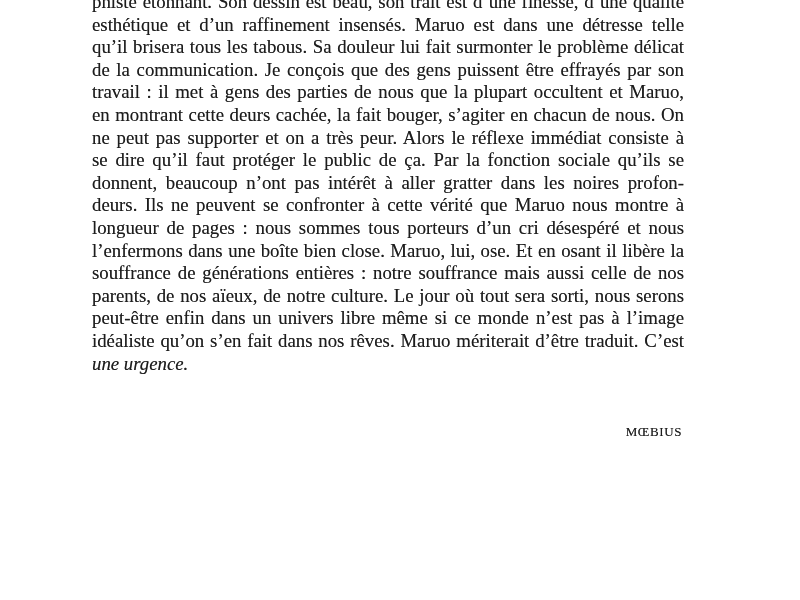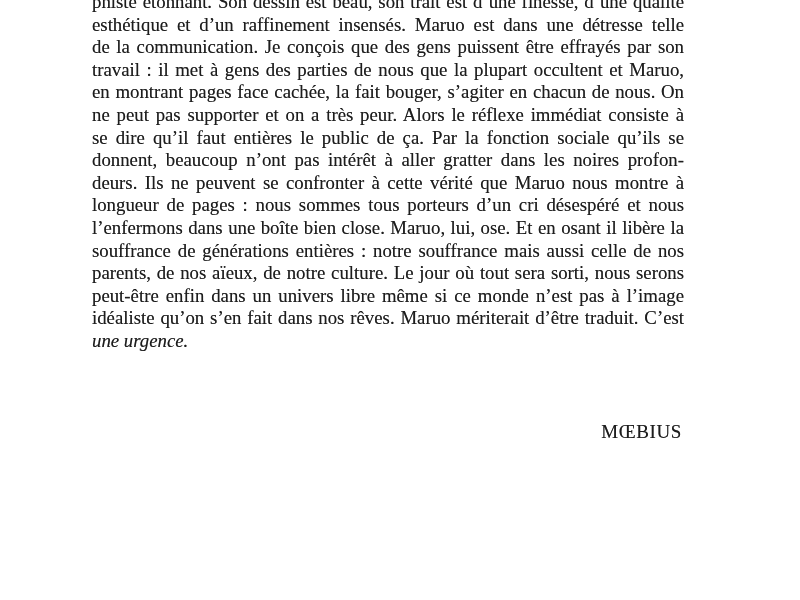--- a/index.html
+++ b/index.html
@@ -34,40 +34,41 @@
     text-align: left;
     text-align-last: left;
     font-style: italic;
   }
 
   .signature {
     position: absolute;
     left: 92px;
     top: 421px;
     width: 590px;
-    font-size: 19px;
+    font-size: 13px;
     line-height: 22.6px;
     text-align: right;
     letter-spacing: 0.6px;
     text-shadow: 0 0 0.5px rgba(25,25,25,0.55);
   }
 </style>
 </head>
 <body>
 
 <div class="page">
 
   <div class="text-block">
     <div class="text-line">phiste étonnant. Son dessin est beau, son trait est d’une finesse, d’une qualité</div>
     <div class="text-line">esthétique et d’un raffinement insensés. Maruo est dans une détresse telle</div>
+    <div class="text-line">qu’il brisera tous les tabous. Sa douleur lui fait surmonter le problème délicat</div>
     <div class="text-line">de la communication. Je conçois que des gens puissent être effrayés par son</div>
     <div class="text-line">travail : il met à gens des parties de nous que la plupart occultent et Maruo,</div>
-    <div class="text-line">en montrant pages face cachée, la fait bouger, s’agiter en chacun de nous. On</div>
+    <div class="text-line">en montrant cette deurs cachée, la fait bouger, s’agiter en chacun de nous. On</div>
     <div class="text-line">ne peut pas supporter et on a très peur. Alors le réflexe immédiat consiste à</div>
-    <div class="text-line">se dire qu’il faut entières le public de ça. Par la fonction sociale qu’ils se</div>
+    <div class="text-line">se dire qu’il faut protéger le public de ça. Par la fonction sociale qu’ils se</div>
     <div class="text-line">donnent, beaucoup n’ont pas intérêt à aller gratter dans les noires profon-</div>
     <div class="text-line">deurs. Ils ne peuvent se confronter à cette vérité que Maruo nous montre à</div>
     <div class="text-line">longueur de pages : nous sommes tous porteurs d’un cri désespéré et nous</div>
     <div class="text-line">l’enfermons dans une boîte bien close. Maruo, lui, ose. Et en osant il libère la</div>
     <div class="text-line">souffrance de générations entières : notre souffrance mais aussi celle de nos</div>
     <div class="text-line">parents, de nos aïeux, de notre culture. Le jour où tout sera sorti, nous serons</div>
     <div class="text-line">peut-être enfin dans un univers libre même si ce monde n’est pas à l’image</div>
     <div class="text-line">idéaliste qu’on s’en fait dans nos rêves. Maruo mériterait d’être traduit. C’est</div>
     <div class="text-line para-end">une urgence.</div>
   </div>

